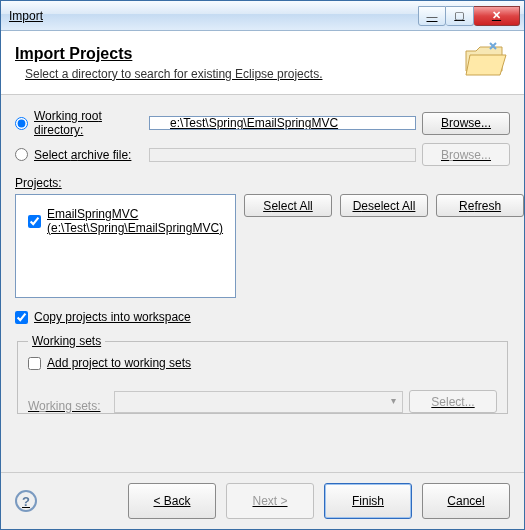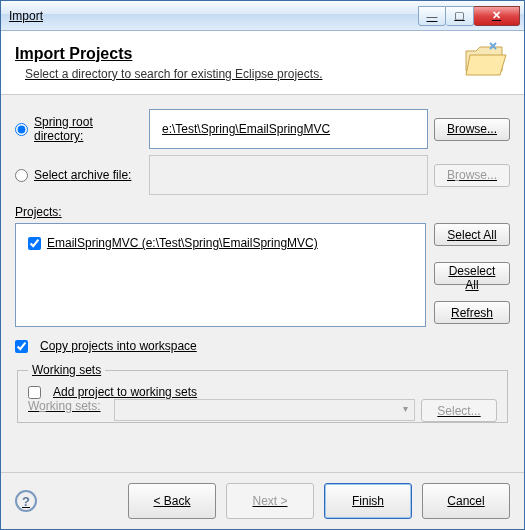--- a/index.html
+++ b/index.html
@@ -11,33 +11,33 @@
   .tbtn { width: 28px; height: 20px; border: 1px solid #8aa7c6; border-radius: 0 0 3px 3px; display: flex; align-items: center; justify-content: center; font-size: 11px; color: #333; background: linear-gradient(#fafdff,#d4e6f7); }
   .tbtn.close { width: 46px; background: linear-gradient(#f5a0a0,#d44,#c22); color: #fff; border-color: #8b3a3a; font-weight: bold; }
   .tbtn + .tbtn { border-left: none; }
   .header { background: #fff; padding: 10px 14px; display: flex; align-items: center; border-bottom: 1px solid #ccc; }
   .header-text h1 { margin: 0 0 4px 0; font-size: 16px; font-weight: bold; }
   .header-text p { margin: 0 0 0 10px; color: #333; }
   .header-icon { margin-left: auto; }
   .body { padding: 14px; flex: 1; overflow: hidden; }
   .row { display: flex; align-items: center; margin-bottom: 6px; gap: 6px; }
   .radio-label { width: 128px; display: flex; align-items: center; gap: 6px; }
-  .text-input { flex: 1; height: 40px; border: 1px solid #7a9ac0; padding: 2px 12px; background: #fff; }
+  .text-input { flex: 1; height: 14px; border: 1px solid #7a9ac0; padding: 2px 20px; background: #fff; }
   .text-input[disabled] { background: #f0f0f0; border-color: #c8c8c8; }
-  .btn { width: 76px; height: 23px; background: linear-gradient(#fdfdfd,#e6e6e6); border: 1px solid #8a8a8a; border-radius: 3px; cursor: pointer; }
+  .btn { width: 88px; height: 23px; background: linear-gradient(#fdfdfd,#e6e6e6); border: 1px solid #8a8a8a; border-radius: 3px; cursor: pointer; }
   .btn:disabled { color: #999; border-color: #c0c0c0; background: #f4f4f4; cursor: default; }
   .section-label { margin: 10px 0 4px 0; display: block; }
   .projects-row { display: flex; gap: 8px; }
   .projects-list { flex: 1; height: 104px; border: 1px solid #7a9ac0; background: #fff; padding: 12px; }
   .projects-list .item { display: flex; align-items: center; gap: 6px; }
-  .projects-btns { display: flex; flex-direction: column; gap: 16px; }
-  .chk-row { display: flex; align-items: center; gap: 12px; margin-top: 12px; }
+  .projects-btns { display: flex; gap: 8px; }
+  .chk-row { display: flex; align-items: center; gap: 6px; margin-top: 12px; }
   fieldset { border: 1px solid #c0c0c0; margin-top: 10px; padding: 8px 10px 0 10px; }
   legend { padding: 0 4px; }
-  .ws-row { display: flex; align-items: flex-start; gap: 6px; margin-top: 0; }
+  .ws-row { display: flex; align-items: flex-end; gap: 6px; margin-top: 20px; }
   .ws-label { width: 80px; color: #999; }
   .combo { flex: 1; height: 22px; border: 1px solid #c8c8c8; background: #f0f0f0; position: relative; }
   .combo::after { content: "▾"; position: absolute; right: 6px; top: 3px; color: #999; font-size: 10px; }
   .footer { border-top: 1px solid #ccc; padding: 10px 14px; display: flex; align-items: center; gap: 10px; }
   .footer .spacer { flex: 1; }
   .footer .btn { width: 88px; height: 36px; }
   .btn.default { border-color: #2e6bbf; box-shadow: 0 0 0 1px #9dc3ef inset; }
   .help { width: 22px; height: 22px; border: 2px solid #7a9ac0; border-radius: 50%; display: flex; align-items: center; justify-content: center; color: #5a7aa0; font-weight: bold; font-size: 13px; }
   input[type=radio], input[type=checkbox] { margin: 0; }
   .u { text-decoration: underline; }
@@ -68,21 +68,21 @@
         <path d="M8 14 L44 14 L38 34 L4 34 Z" fill="#ffe9a8" stroke="#c9a34e"></path>
         <path d="M28 2 L34 8 M34 2 L28 8" stroke="#6fa8dc" stroke-width="2"></path>
       </svg>
     </div>
   </div>
 
   <div class="body">
     <div class="row">
       <label class="radio-label">
         <input type="radio" name="src" checked="" style="">
-        <span><span>Spring roo</span><span class="u">t</span><span> directory:</span></span>
+        <span><span>Working roo</span><span class="u">t</span><span> directory:</span></span>
       </label>
       <input class="text-input" type="text" value="e:\Test\Spring\EmailSpringMVC" style="">
       <button class="btn"><span class="u">B</span><span>rowse...</span></button>
     </div>
 
     <div class="row">
       <label class="radio-label">
         <input type="radio" name="src" style="">
         <span><span>Select </span><span class="u">a</span><span>rchive file:</span></span>
       </label>

